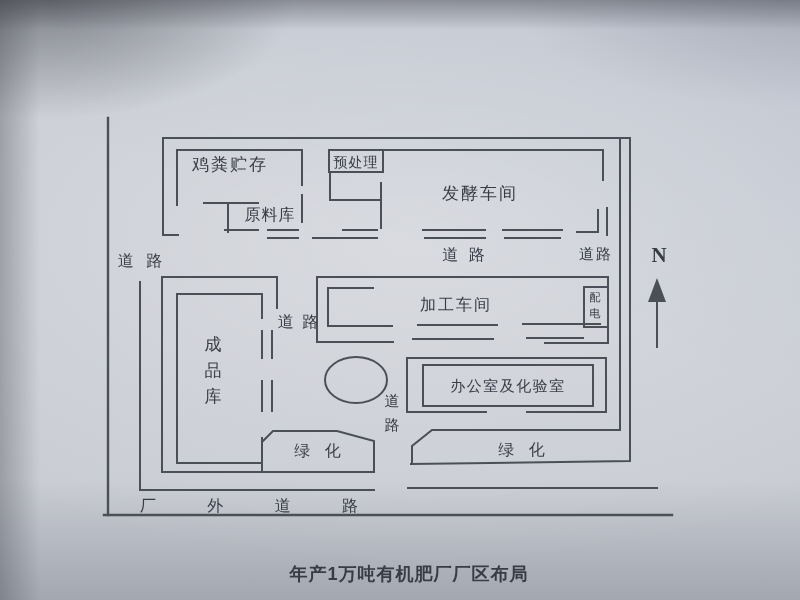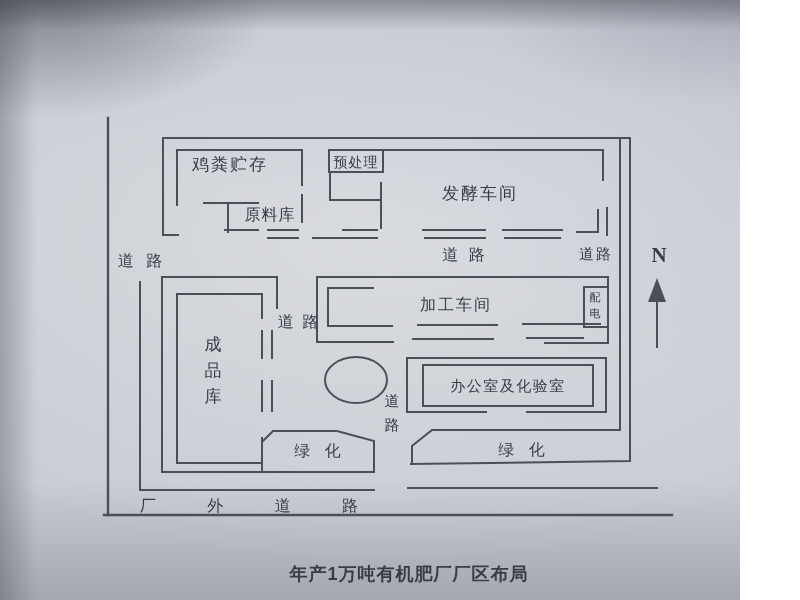--- a/index.html
+++ b/index.html
@@ -1,17 +1,17 @@
 <!DOCTYPE html>
 <html style="--ink: #4b5058; --ink-text: #383c46;"><head>
 <meta charset="utf-8">
 <style>
   html,body{margin:0;padding:0;width:800px;height:600px;overflow:hidden;
     font-family:"Liberation Sans","DejaVu Sans",sans-serif;}
-  .stage{position:relative;width:740px;height:600px;
+  .stage{position:relative;width:800px;height:600px;
     background:
       radial-gradient(140% 90% at 6% 0%, rgba(40,42,50,.45), rgba(40,42,50,0) 22%),
       radial-gradient(60% 30% at 100% 0%, rgba(70,75,90,.20), rgba(70,75,90,0) 60%),
       linear-gradient(180deg, rgba(46,48,56,.40), rgba(46,48,56,0) 5%),
       linear-gradient(90deg, rgba(55,58,66,.32), rgba(55,58,66,0) 5%),
       radial-gradient(120% 80% at 52% 40%, rgba(255,255,255,.30), rgba(255,255,255,0) 68%),
       linear-gradient(200deg, rgba(150,165,195,.20), rgba(150,165,195,0) 45%),
       linear-gradient(0deg, rgba(90,95,108,.34), rgba(90,95,108,0) 20%),
       #c9ccd3;}
   svg{position:absolute;left:0;top:0;}

